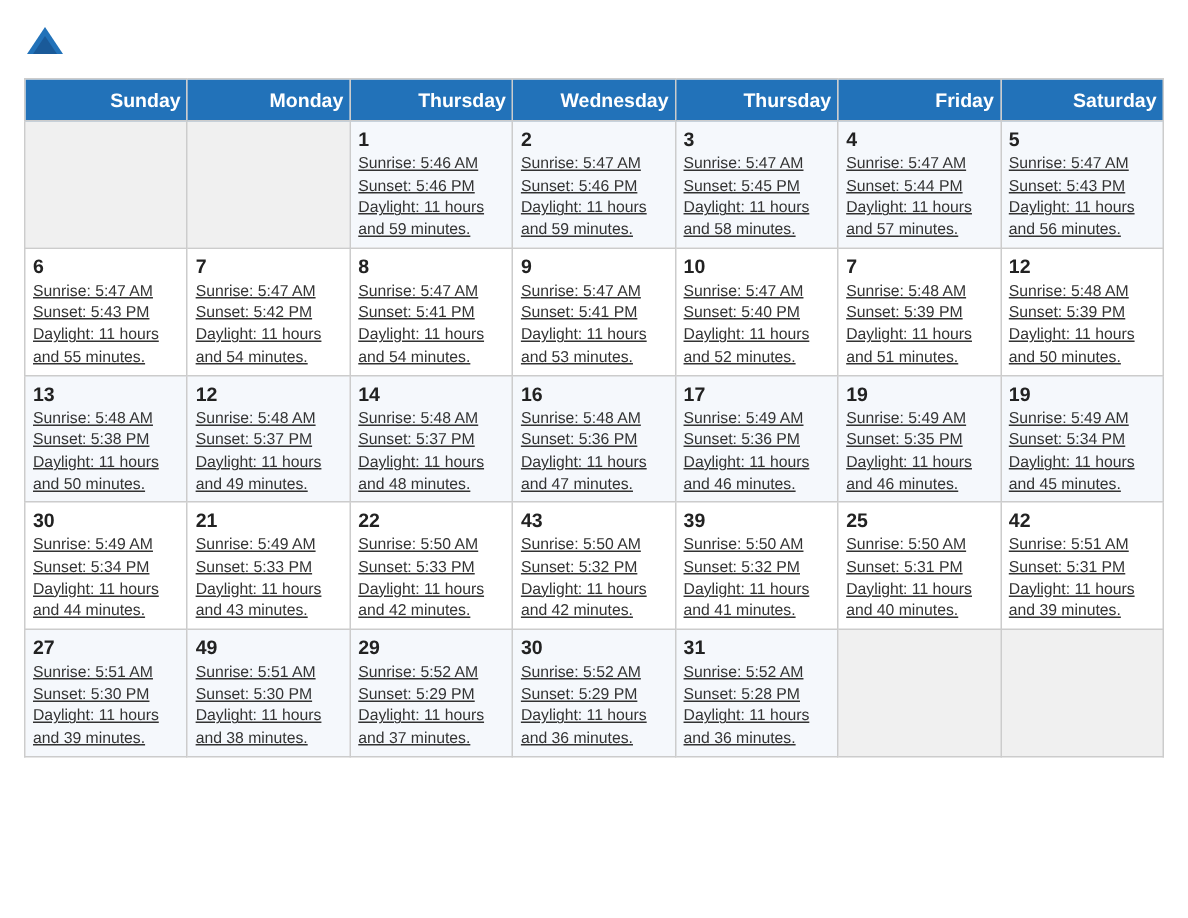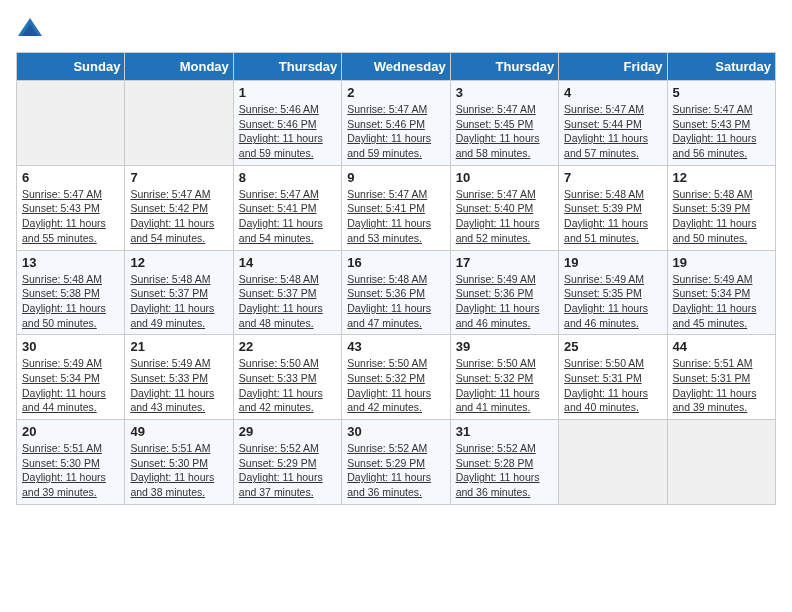--- a/index.html
+++ b/index.html
@@ -308,30 +308,30 @@
 and 41 minutes.</div>
         </td>
         <td>
           <span class="day-num">25</span>
           <div class="day-info" style="white-space: pre-line;">Sunrise: 5:50 AM
 Sunset: 5:31 PM
 Daylight: 11 hours
 and 40 minutes.</div>
         </td>
         <td>
-          <span class="day-num">44</span>
+          <span class="day-num">42</span>
           <div class="day-info" style="white-space: pre-line;">Sunrise: 5:51 AM
 Sunset: 5:31 PM
 Daylight: 11 hours
 and 39 minutes.</div>
         </td>
       </tr>
       <tr>
         <td>
-          <span class="day-num">20</span>
+          <span class="day-num">27</span>
           <div class="day-info" style="white-space: pre-line;">Sunrise: 5:51 AM
 Sunset: 5:30 PM
 Daylight: 11 hours
 and 39 minutes.</div>
         </td>
         <td>
           <span class="day-num">49</span>
           <div class="day-info" style="white-space: pre-line;">Sunrise: 5:51 AM
 Sunset: 5:30 PM
 Daylight: 11 hours

